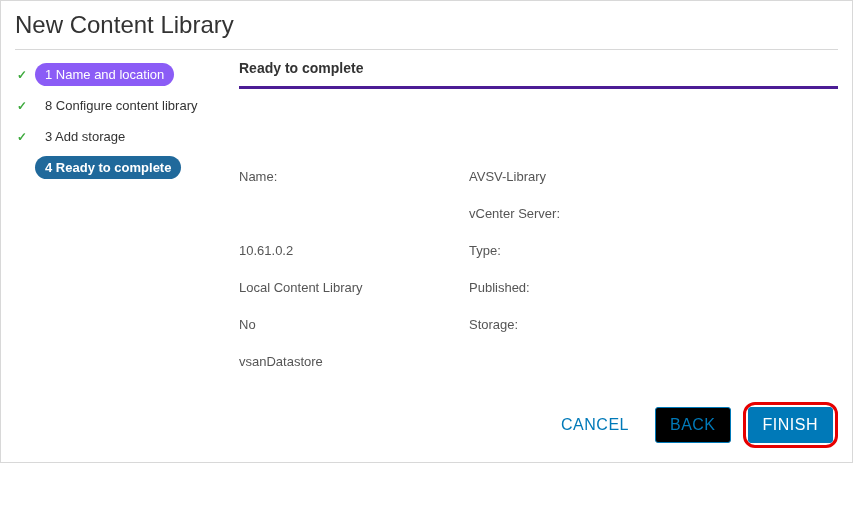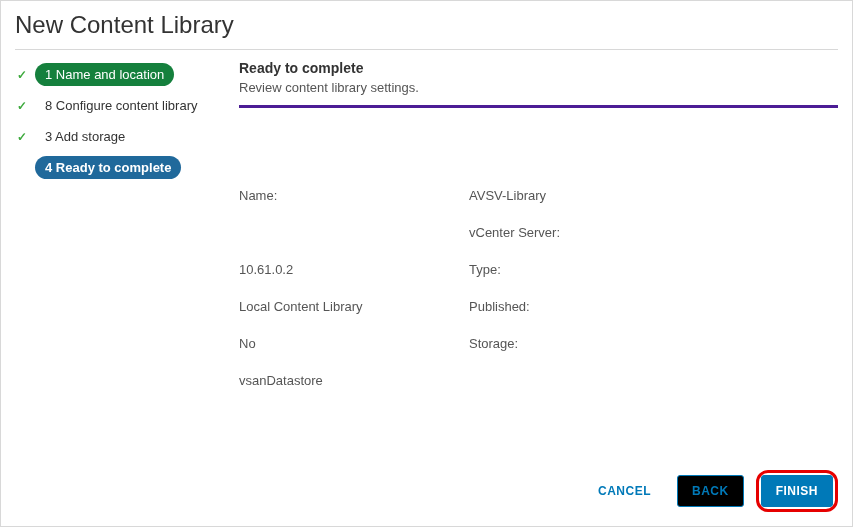--- a/index.html
+++ b/index.html
@@ -4,21 +4,21 @@
 <style>
   * { box-sizing: border-box; margin: 0; padding: 0; }
   body {
     font-family: -apple-system, BlinkMacSystemFont, "Segoe UI", Arial, sans-serif;
     background: #fff;
     color: #333;
     font-size: 14px;
   }
   .dialog {
     width: 853px;
-    height: 527px;
+    height: 463px;
     border: 1px solid #d8d8d8;
     padding: 10px 14px 14px 14px;
     display: flex;
     flex-direction: column;
   }
   .dialog-title {
     font-size: 24px;
     font-weight: 300;
     color: #333;
     padding: 0 0 10px 0;
@@ -55,21 +55,21 @@
     font-weight: 800;
     font-size: 12px;
     line-height: 1;
   }
   .step-check.empty { color: transparent; }
   .step-pill {
     padding: 4px 10px;
     border-radius: 12px;
     white-space: nowrap;
   }
-  .step.completed .step-pill { background: #15803d; color: #fff; }
+  .step.completed .step-pill { background: #8b5cf6; color: #fff; }
   .step.current .step-pill { background: #20699b; color: #fff; font-weight: 600; }
   .step.pending .step-pill { background: transparent; color: #333; }
   .step.pending.nocheck .step-pill,
   .step.current.nocheck .step-pill { margin-left: 0; }
   .content {
     flex: 1;
     display: flex;
     flex-direction: column;
   }
   .content-header {
@@ -98,22 +98,22 @@
   .field-label { color: #555; }
   .field-value { color: #555; }
   .footer {
     display: flex;
     justify-content: flex-end;
     align-items: center;
     gap: 12px;
     padding-top: 10px;
   }
   .btn {
-    font-size: 12px;
-    font-weight: 700;
+    font-size: 16px;
+    font-weight: 400;
     letter-spacing: 0.5px;
     padding: 8px 14px;
     border-radius: 3px;
     cursor: pointer;
     font-family: inherit;
   }
   .btn-link {
     background: transparent;
     border: none;
     color: #0079b8;
@@ -158,21 +158,20 @@
       </div>
       <div class="step current nocheck">
         <span class="step-check empty">✓</span>
         <span class="step-pill">4 Ready to complete</span>
       </div>
     </div>
 
     <div class="content">
       <div class="content-header">
         <div class="content-title">Ready to complete</div>
-        <div class="content-subtitle">Review content library settings.</div>
       </div>
 
       <div class="fields">
         <div class="field-label">Name:</div>
         <div class="field-value">AVSV-Library</div>
 
         <div class="field-value"></div>
 
         <div class="field-label">vCenter Server:</div>
         <div class="field-value">10.61.0.2</div>

